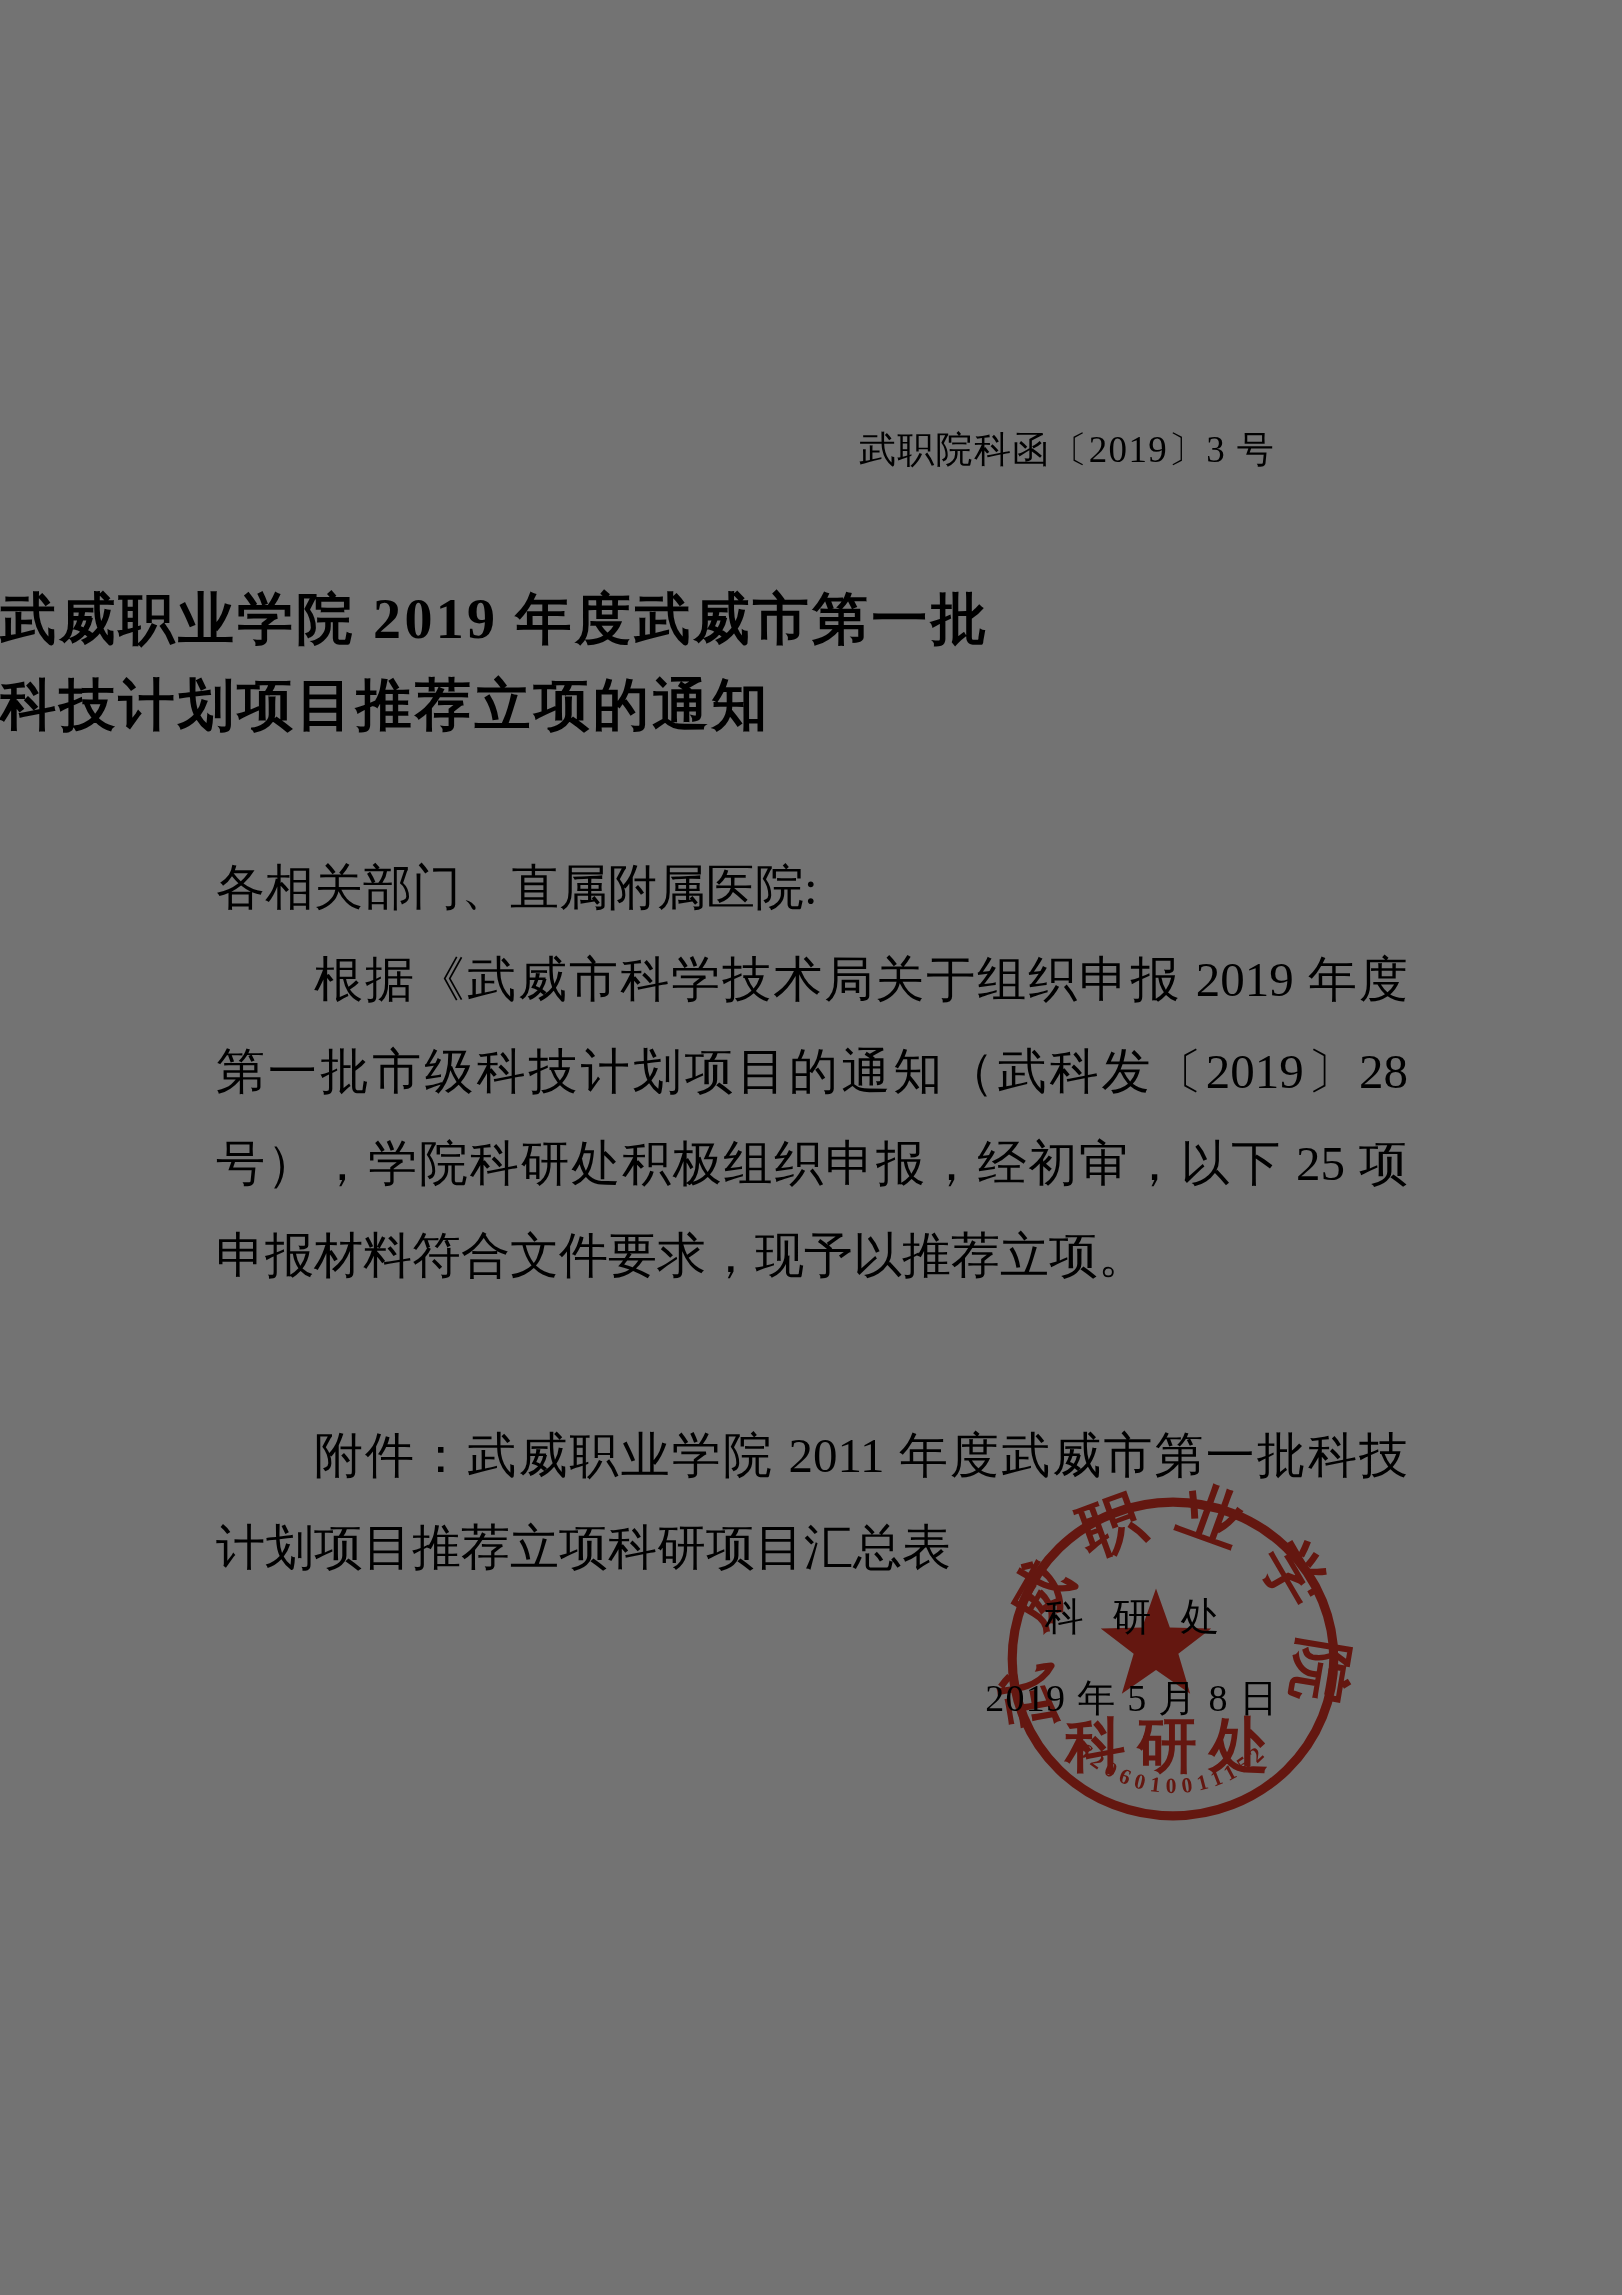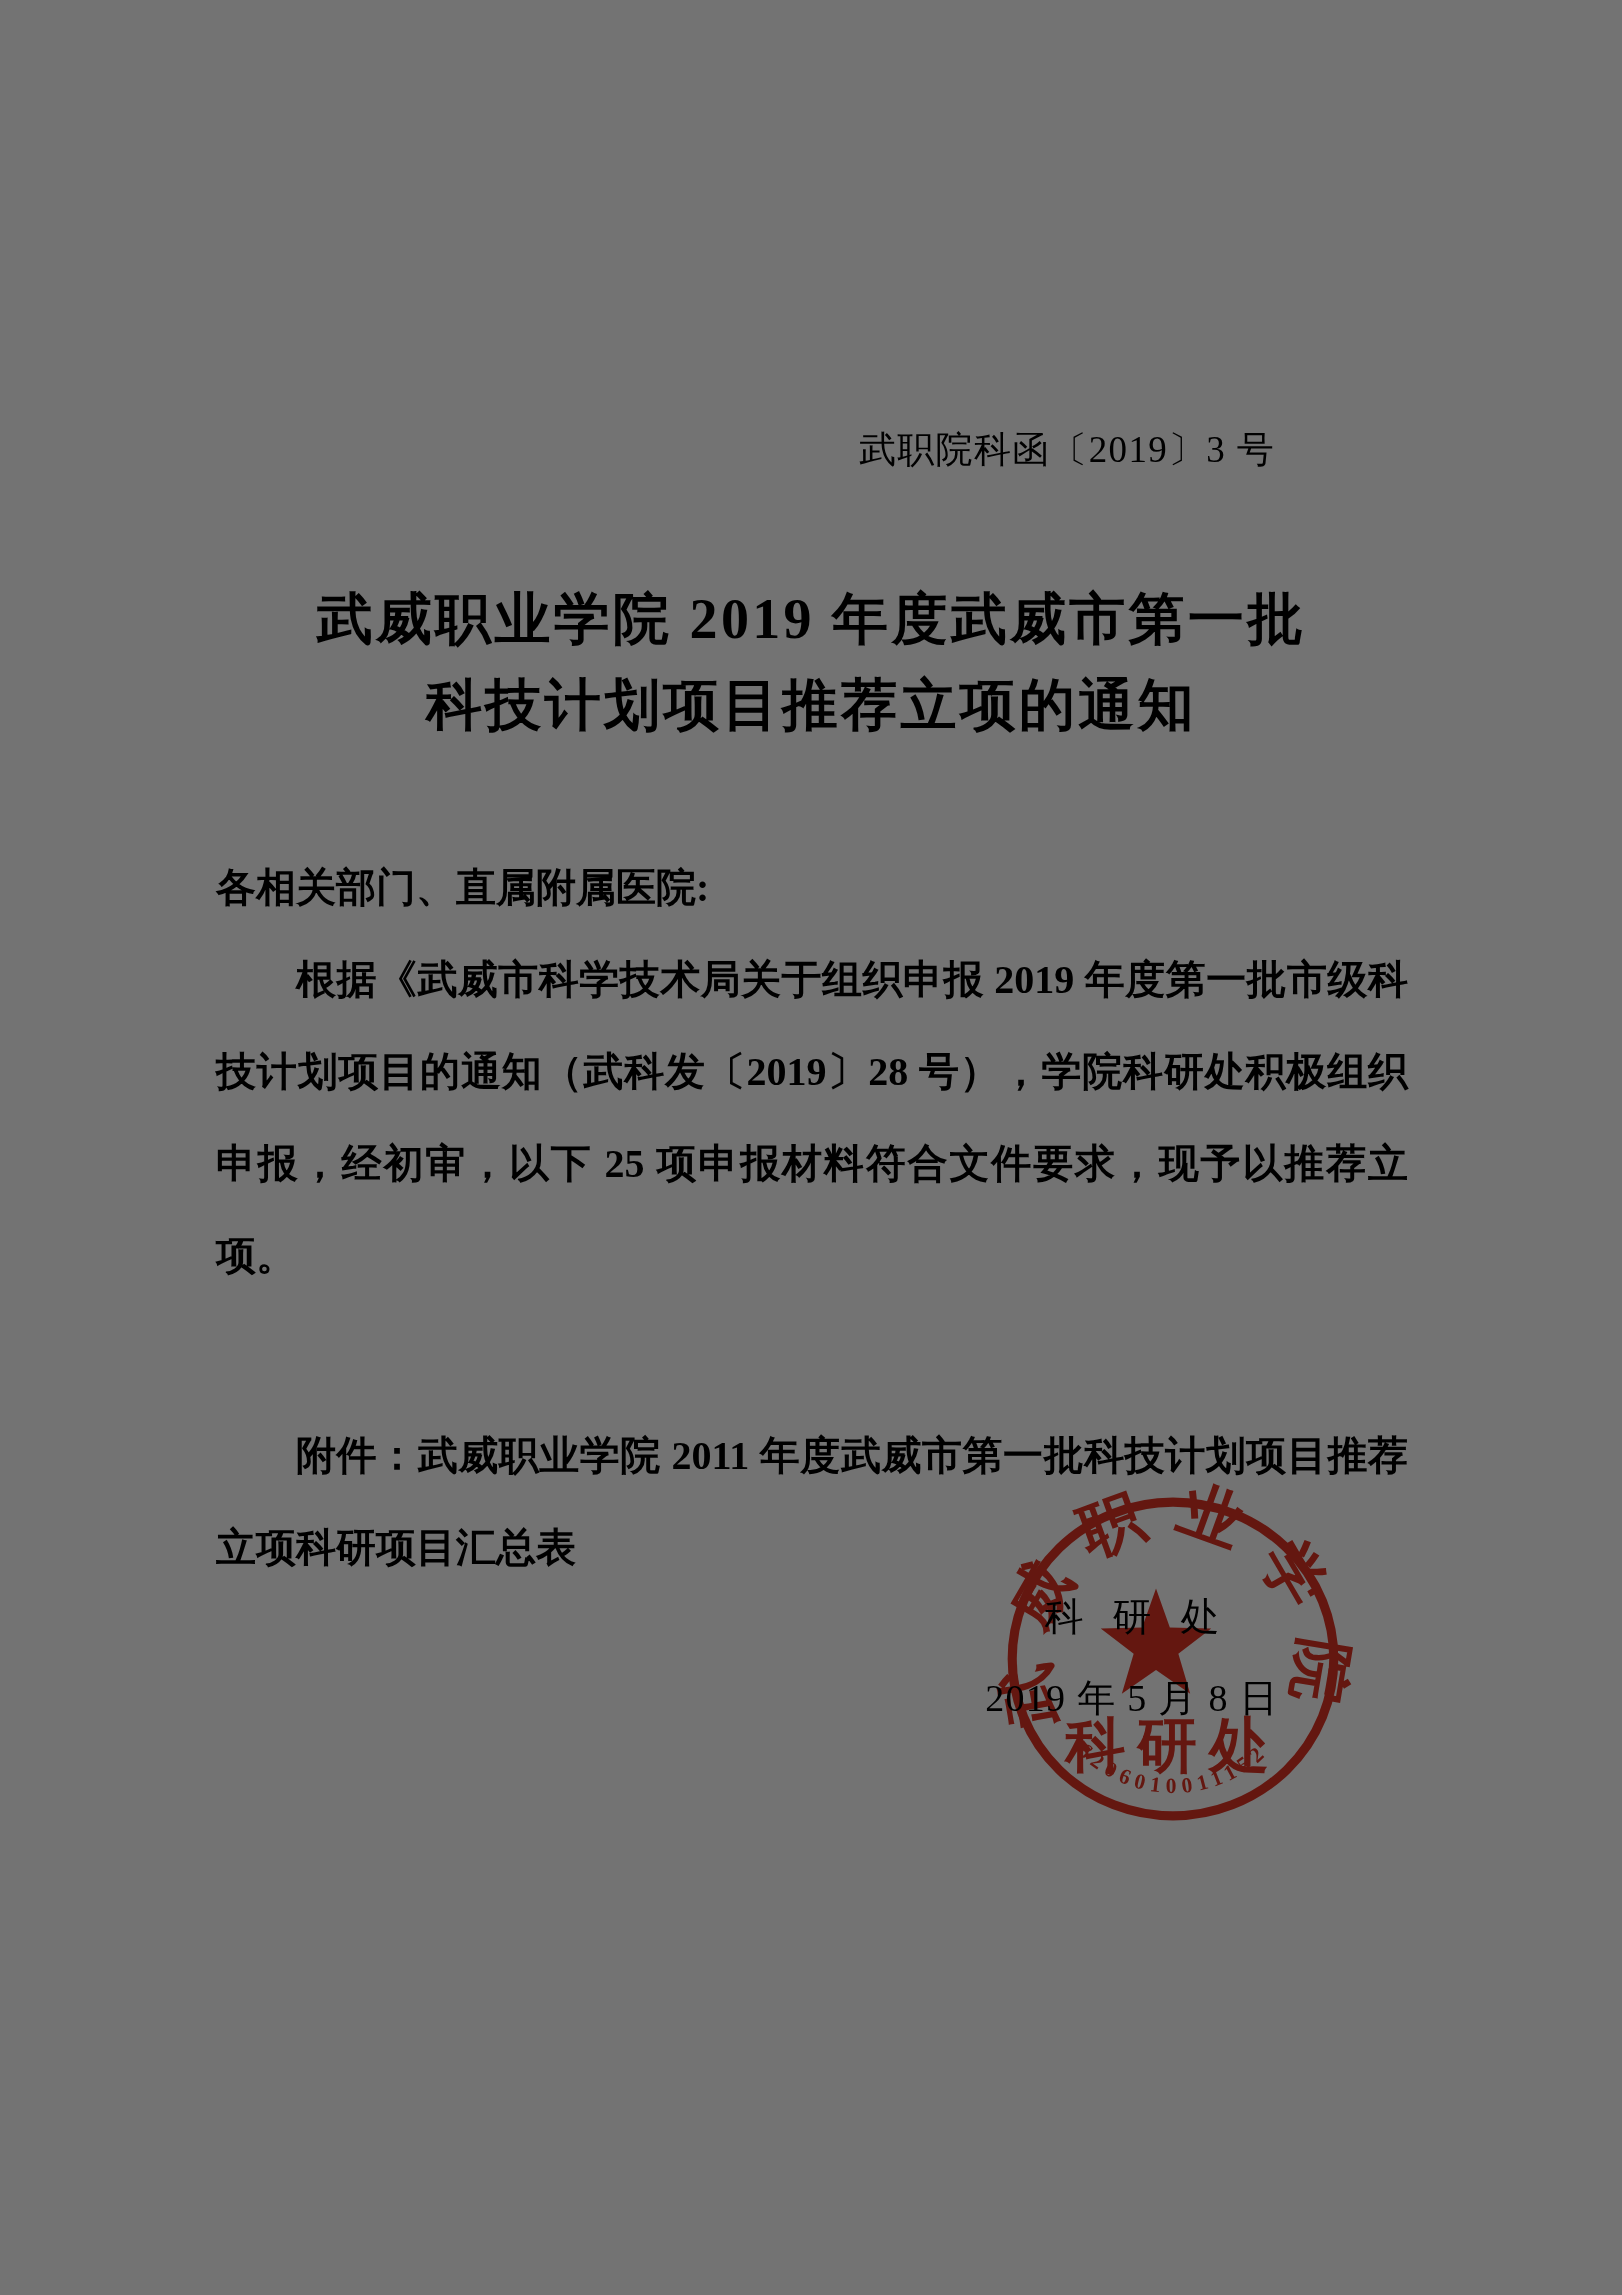--- a/index.html
+++ b/index.html
@@ -22,35 +22,34 @@
     top: 425px;
     font-size: 37px;
     letter-spacing: 1.3px;
     white-space: nowrap;
   }
   .title-block {
     position: absolute;
     left: 0;
     top: 576px;
     width: 100%;
-    text-align: center;
+    text-align: left;
     font-weight: bold;
     font-size: 56px;
     line-height: 86px;
     letter-spacing: 3.3px;
   }
   .content-block {
     position: absolute;
     left: 216px;
     top: 842px;
     width: 1192px;
-    font-size: 40px;
+    font-size: 49px;
     line-height: 92px;
     text-align: justify;
-    font-weight: bold;
   }
   .salutation {
     text-indent: 0;
   }
   .body-paragraph {
     margin: 0;
     text-indent: 2em;
   }
   .attachment-paragraph {
     margin: 108px 0 0 0;

